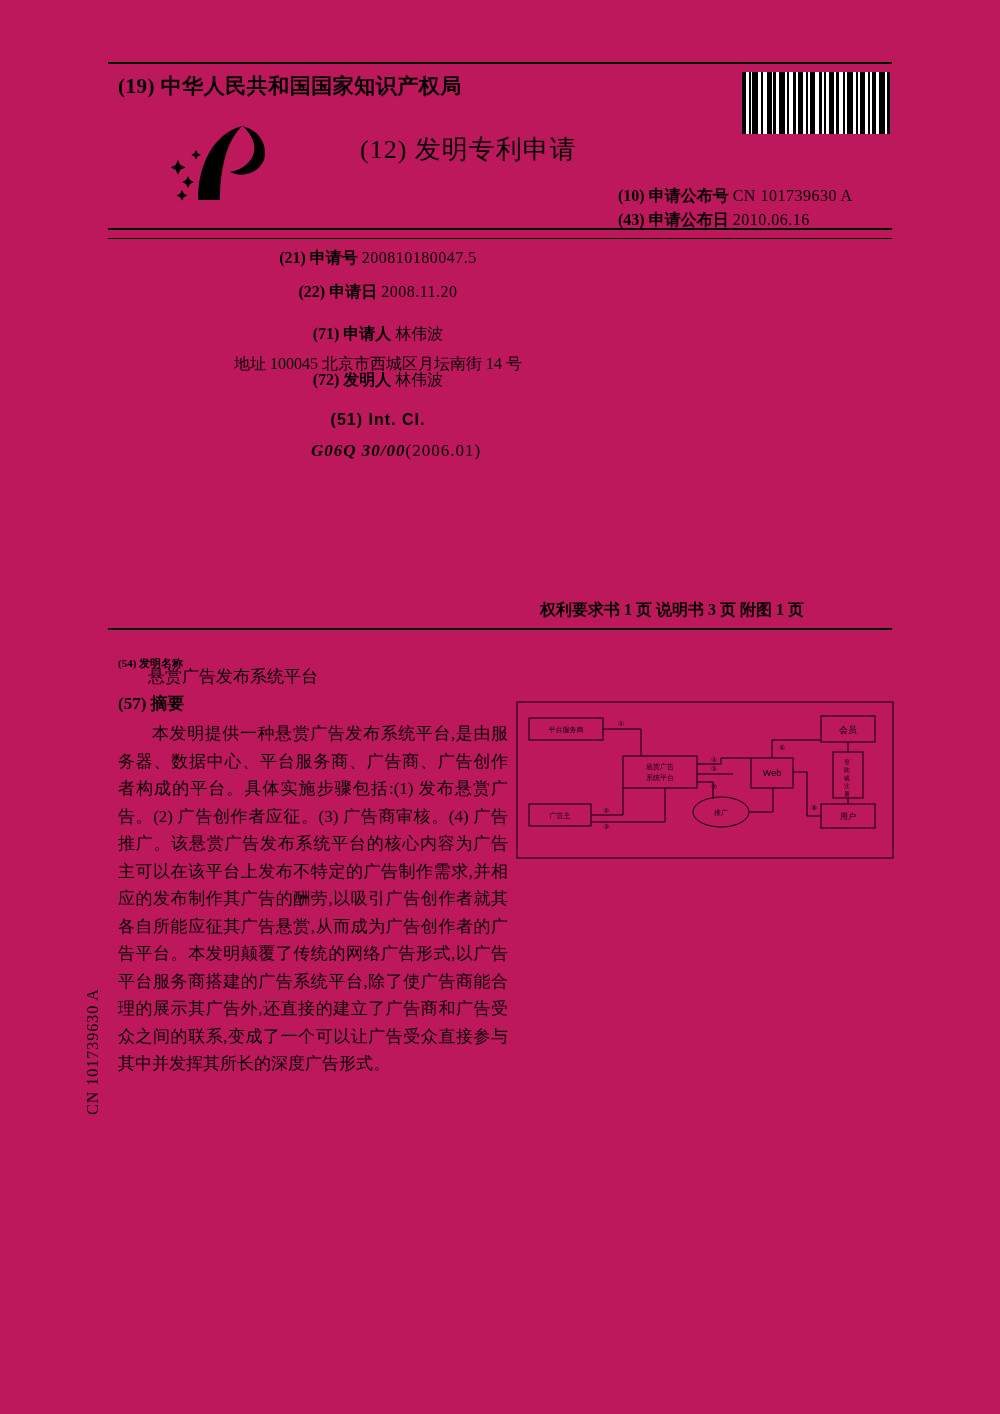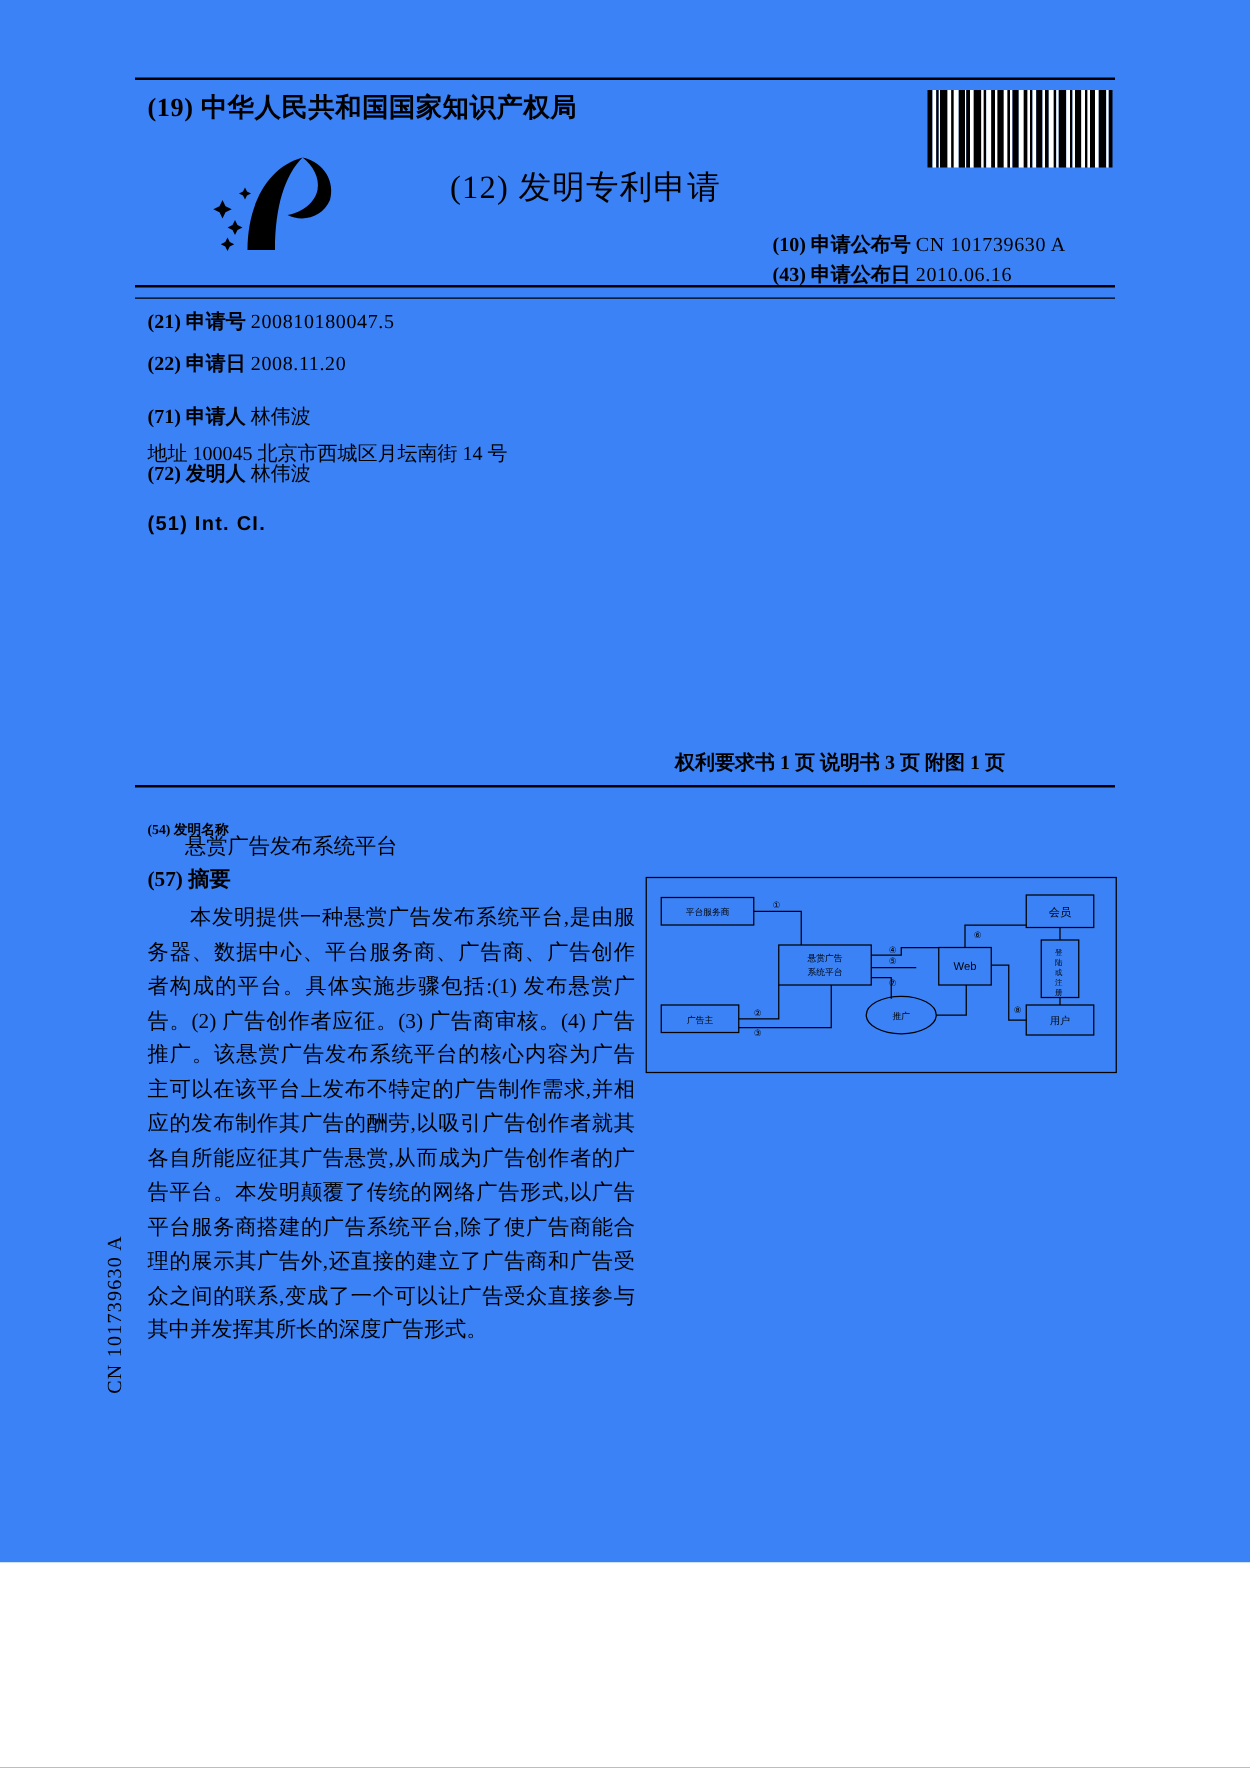--- a/index.html
+++ b/index.html
@@ -7,23 +7,23 @@
     padding: 0;
     background: #ffffff;
   }
   body {
     font-family: "Liberation Serif", "DejaVu Serif", serif;
     color: #000;
   }
   .page {
     position: relative;
     width: 1000px;
-    height: 1250px;
+    height: 1414px;
     margin: 0 auto;
-    background: #3b82f6;
+    background: #be185d;
     overflow: hidden;
   }
 
   
   .header-rule {
     position: absolute;
     left: 108px;
     width: 784px;
     border-top: 2px solid #000;
   }
@@ -85,20 +85,21 @@
   .mono-num { font-family: "Liberation Serif", serif; letter-spacing: 0.5px; }
 
   
   .bib {
     position: absolute;
     left: 118px;
     top: 250px;
     width: 520px;
     font-size: 16px;
     line-height: 1.0;
+    text-align: center;
   }
   .bib-row { margin-bottom: 14px; }
   .bib-row .tag { font-weight: bold; }
   .bib-row .val { font-weight: normal; }
   .bib-sub { margin-top: 10px; }
   .bib-sub2 { margin-left: 78px; margin-top: 8px; }
   .intcl-label { font-family: "Liberation Sans", sans-serif; letter-spacing: 1px; }
   .ipc-code {
     margin-left: 36px;
     margin-top: 10px;
@@ -282,20 +283,23 @@
     <div class="bib-sub">
       <span class="tag">地址</span>
       <span class="val">100045 北京市西城区月坛南街 14 号</span>
     </div>
     <div class="bib-row" style="">
       <span class="tag">(72) 发明人</span>
       <span class="val">林伟波</span>
     </div>
     <div class="bib-row" style="margin-top:24px">
       <span class="tag intcl-label">(51) Int. CI.</span>
+    </div>
+    <div class="ipc-code">
+      <span>G06Q  30/00</span><span class="plain">(2006.01)</span>
     </div>
   </div>
 
   <div class="counts">权利要求书 1 页    说明书 3 页    附图 1 页</div>
   <div class="counts-rule"></div>
 
   <div class="sec-title">(54) 发明名称</div>
   <div class="invention-name">悬赏广告发布系统平台</div>
 
   <div class="sec-abstract">(57) 摘要</div>

